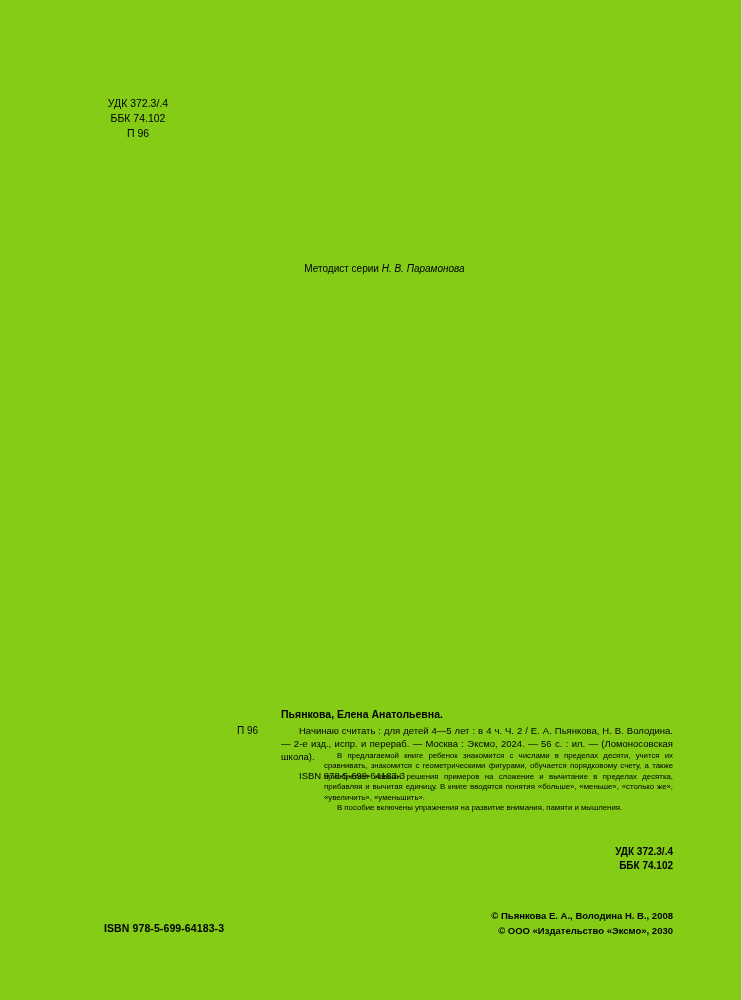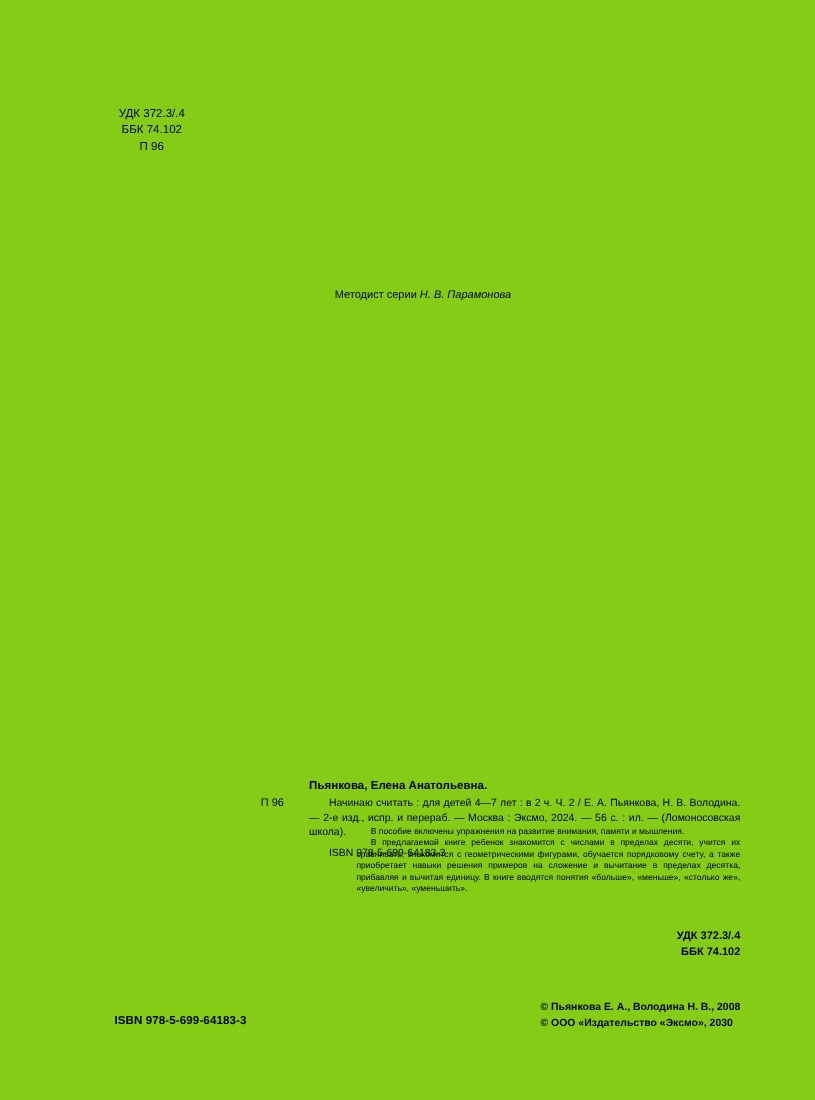--- a/index.html
+++ b/index.html
@@ -123,21 +123,21 @@
     left: 104px;
     top: 922px;
     font-size: 10.5px;
     font-weight: bold;
     letter-spacing: 0.1px;
   }
   .copyright {
     position: absolute;
     right: 68px;
     top: 908px;
-    text-align: left;
+    text-align: right;
     font-size: 9.5px;
     line-height: 15px;
     font-weight: bold;
   }
 </style>
 </head>
 <body>
 
 <div class="page">
 
@@ -148,28 +148,28 @@
   </div>
 
   <div class="series-credits">
     <div class="line"><span>Методист серии </span><span class="it">Н. В. Парамонова</span></div>
   </div>
 
   <div class="cip">
     <div class="author">Пьянкова, Елена Анатольевна.</div>
     <div class="cip-body">
       <span class="hang">П 96</span>
-      <div class="desc">Начинаю считать : для детей 4—7 лет : в 2 ч. Ч. 2 / Е. А. Пьянкова, Н. В. Володина. — 2-е изд., испр. и перераб. — Москва : Эксмо, 2024. — 56 с. : ил. — (Ломоносовская школа).</div>
+      <div class="desc">Начинаю считать : для детей 4—5 лет : в 4 ч. Ч. 2 / Е. А. Пьянкова, Н. В. Володина. — 2-е изд., испр. и перераб. — Москва : Эксмо, 2024. — 56 с. : ил. — (Ломоносовская школа).</div>
       <div class="isbn-line">ISBN 978-5-699-64183-3</div>
     </div>
   </div>
 
   <div class="annotation">
+    <p>В предлагаемой книге ребенок знакомится с числами в пределах десяти, учится их сравнивать, знакомится с геометрическими фигурами, обучается порядковому счету, а также приобретает навыки решения примеров на сложение и вычитание в пределах десятка, прибавляя и вычитая единицу. В книге вводятся понятия «больше», «меньше», «столько же», «увеличить», «уменьшить».</p>
     <p>В пособие включены упражнения на развитие внимания, памяти и мышления.</p>
-    <p>В предлагаемой книге ребенок знакомится с числами в пределах десяти, учится их сравнивать, знакомится с геометрическими фигурами, обучается порядковому счету, а также приобретает навыки решения примеров на сложение и вычитание в пределах десятка, прибавляя и вычитая единицу. В книге вводятся понятия «больше», «меньше», «столько же», «увеличить», «уменьшить».</p>
   </div>
 
   <div class="udk-bottom">
     <div>УДК 372.3/.4</div>
     <div>ББК 74.102</div>
   </div>
 
   <div class="isbn-footer">ISBN 978-5-699-64183-3</div>
 
   <div class="copyright">

